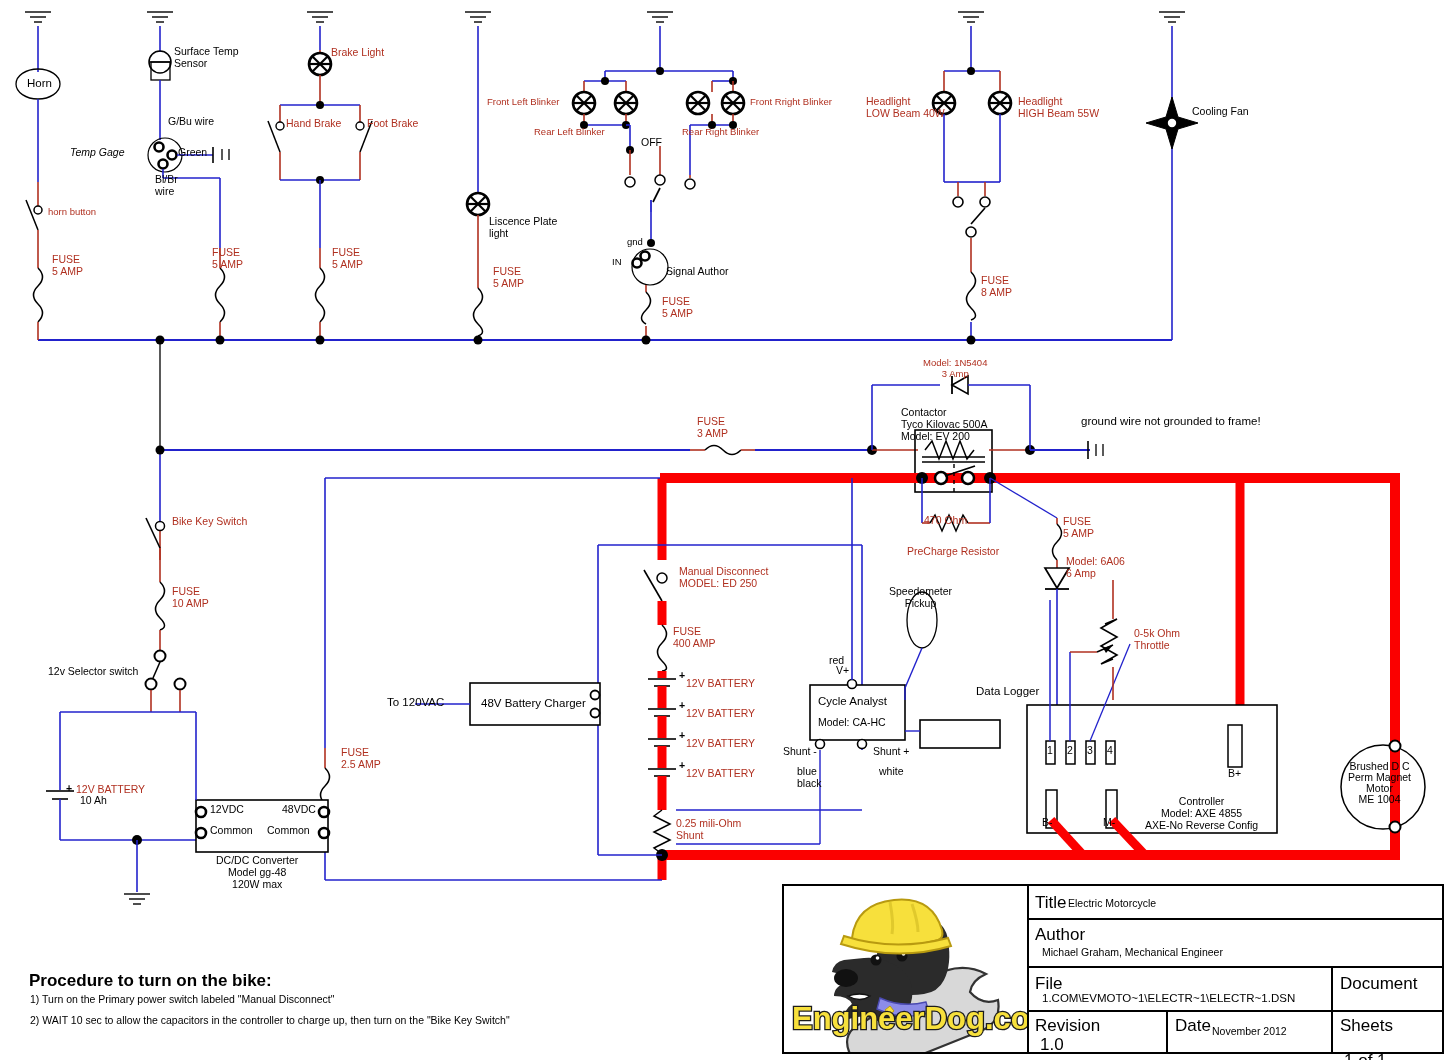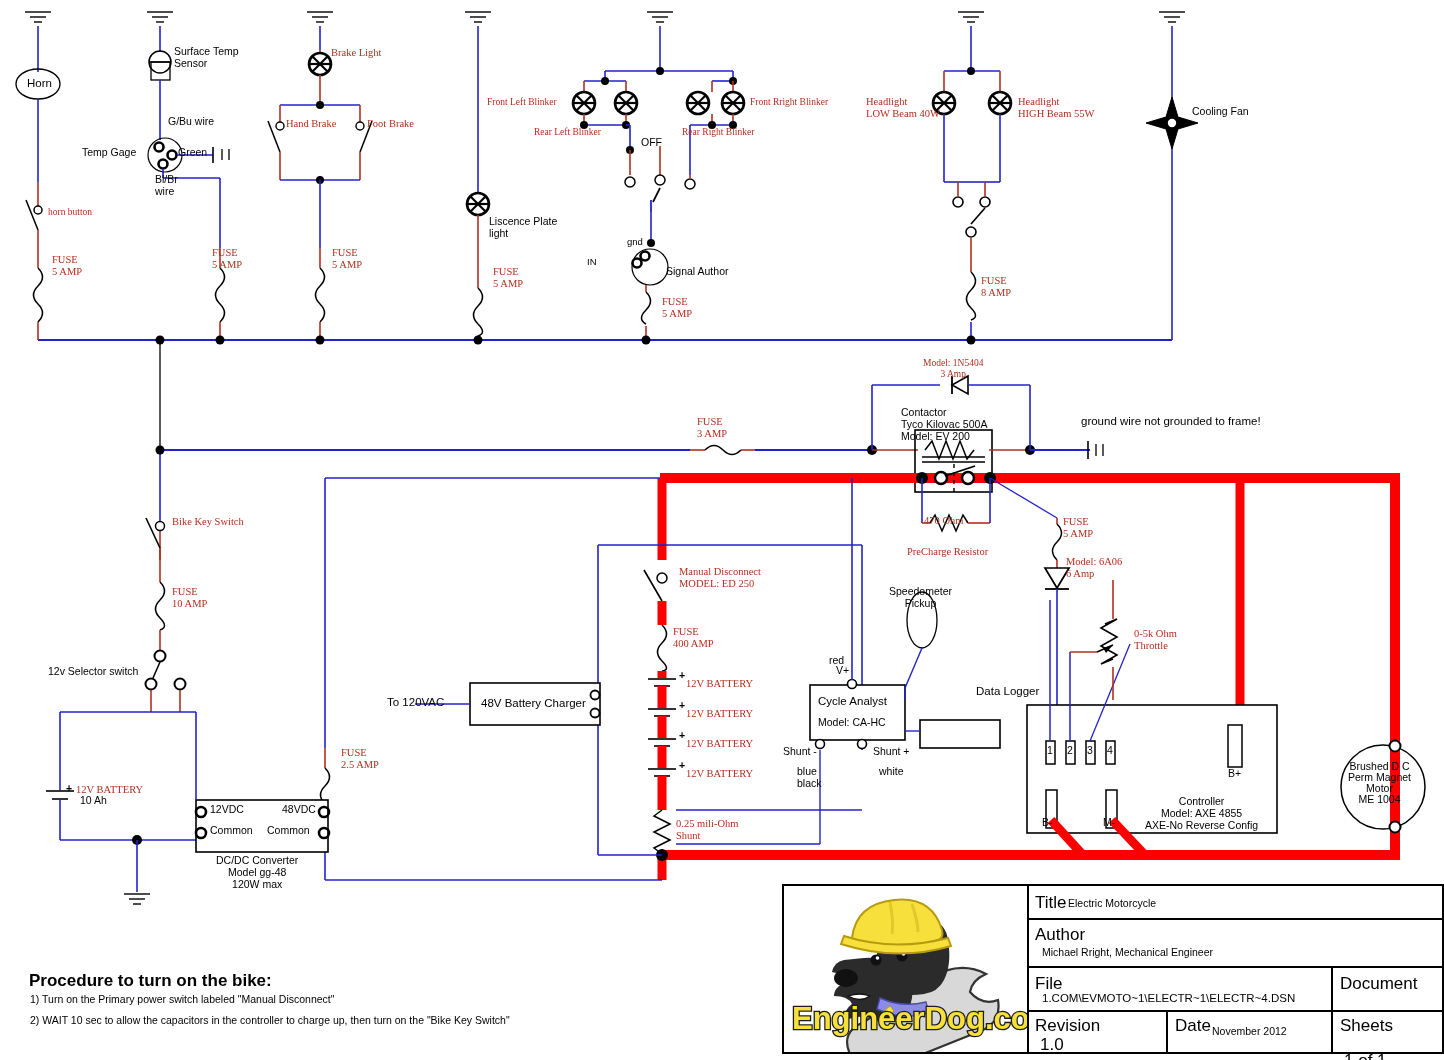--- a/index.html
+++ b/index.html
@@ -1,20 +1,20 @@
 <!DOCTYPE html>
 <html><head>
 <meta charset="utf-8">
 <style>
   html,body{margin:0;padding:0;background:#fff;}
   body{font-family:"Liberation Sans", sans-serif;}
   #sheet{position:relative;width:1444px;height:1060px;background:#fff;overflow:hidden;}
   svg#schem{position:absolute;left:0;top:0;width:1444px;height:1060px;}
   .lbl{position:absolute;font-family:"Liberation Sans",sans-serif;white-space:pre;line-height:1.12;}
-  .red{color:#b03020;font-family:Liberation Serif, serif;}
+  .red{color:#b03020;}
   .blk{color:#000;}
   .s9{font-size:9.5px;}
   .s10{font-size:10.5px;}
   .s11{font-size:11.5px;}
   .s12{font-size:17px;}
   .b{font-weight:bold;}
   .tb{position:absolute;border:2px solid #000;box-sizing:border-box;}
   .tbcell{position:absolute;box-sizing:border-box;}
   .logo{position:absolute;overflow:hidden;}
 </style>
@@ -391,40 +391,40 @@
   <line x1="196" y1="712" x2="196" y2="800" stroke="#2222cc" stroke-width="1.6"></line>
   <line x1="196" y1="840" x2="196" y2="840" stroke="#2222cc" stroke-width="1.6"></line>
 </svg>
 
 <div class="lbl s11 blk" style="left:27px;top:77px;">Horn</div>
 <div class="lbl s9 red" style="left:48px;top:207px;">horn button</div>
 <div class="lbl s10 red" style="left:52px;top:254px;">FUSE<br>5 AMP</div>
 
 <div class="lbl s10 blk" style="left:174px;top:46px;">Surface Temp<br>Sensor</div>
 <div class="lbl s10 blk" style="left:168px;top:116px;">G/Bu wire</div>
-<div class="lbl s10 blk" style="left:82px;top:147px;">Temp Gage</div>
+<div class="lbl s10 blk" style="left:70px;top:147px;font-style:italic;">Temp Gage</div>
 <div class="lbl s10 blk" style="left:178px;top:147px;">Green</div>
 <div class="lbl s10 blk" style="left:155px;top:174px;">Bl/Br<br>wire</div>
 <div class="lbl s10 red" style="left:212px;top:247px;">FUSE<br>5 AMP</div>
 
 <div class="lbl s10 red" style="left:331px;top:47px;">Brake Light</div>
 <div class="lbl s10 red" style="left:286px;top:118px;">Hand Brake</div>
 <div class="lbl s10 red" style="left:367px;top:118px;">Foot Brake</div>
 <div class="lbl s10 red" style="left:332px;top:247px;">FUSE<br>5 AMP</div>
 
 <div class="lbl s10 blk" style="left:489px;top:216px;">Liscence Plate<br>light</div>
 <div class="lbl s10 red" style="left:493px;top:266px;">FUSE<br>5 AMP</div>
 
 <div class="lbl s9 red" style="left:487px;top:97px;">Front Left Blinker</div>
 <div class="lbl s9 red" style="left:534px;top:127px;">Rear Left Blinker</div>
 <div class="lbl s9 red" style="left:750px;top:97px;">Front Rright Blinker</div>
 <div class="lbl s9 red" style="left:682px;top:127px;">Rear Right Blinker</div>
 <div class="lbl s10 blk" style="left:641px;top:137px;">OFF</div>
 <div class="lbl s9 blk" style="left:627px;top:237px;">gnd</div>
-<div class="lbl s9 blk" style="left:587px;top:257px;">IN</div>
+<div class="lbl s9 blk" style="left:612px;top:257px;">IN</div>
 <div class="lbl s10 blk" style="left:666px;top:266px;">Signal Author</div>
 <div class="lbl s10 red" style="left:662px;top:296px;">FUSE<br>5 AMP</div>
 
 <div class="lbl s10 red" style="left:866px;top:96px;">Headlight<br>LOW Beam 40W</div>
 <div class="lbl s10 red" style="left:1018px;top:96px;">Headlight<br>HIGH Beam 55W</div>
 <div class="lbl s10 red" style="left:981px;top:275px;">FUSE<br>8 AMP</div>
 
 <div class="lbl s10 blk" style="left:1192px;top:106px;">Cooling Fan</div>
 
 <div class="lbl s9 red" style="left:923px;top:358px;text-align:center;">Model: 1N5404<br>3 Amp</div>
@@ -525,25 +525,25 @@
     <text x="8" y="143" font-family="'Liberation Sans',sans-serif" font-size="31" font-weight="bold" fill="#f7e03c" stroke="#1c1c1c" stroke-width="2.6" paint-order="stroke">EngineerDog.com</text>
   </svg>
 </div>
 
 <div class="tbcell" style="left:1027px;top:886px;width:415px;height:34px;border-bottom:2px solid #000;border-left:2px solid #000;"></div>
 <div class="lbl s12 blk" style="left:1035px;top:893px;">Title</div>
 <div class="lbl s10 blk" style="left:1068px;top:898px;">Electric Motorcycle</div>
 
 <div class="tbcell" style="left:1027px;top:920px;width:415px;height:48px;border-bottom:2px solid #000;border-left:2px solid #000;"></div>
 <div class="lbl s12 blk" style="left:1035px;top:925px;">Author</div>
-<div class="lbl s10 blk" style="left:1042px;top:947px;">Michael Rright, Mechanical Engineer</div>
+<div class="lbl s10 blk" style="left:1042px;top:947px;">Michael Graham, Mechanical Engineer</div>
 
 <div class="tbcell" style="left:1027px;top:968px;width:306px;height:44px;border-bottom:2px solid #000;border-left:2px solid #000;border-right:2px solid #000;"></div>
 <div class="lbl s12 blk" style="left:1035px;top:974px;">File</div>
-<div class="lbl s11 blk" style="left:1042px;top:992px;">1.COM\EVMOTO~1\ELECTR~1\ELECTR~4.DSN</div>
+<div class="lbl s11 blk" style="left:1042px;top:992px;">1.COM\EVMOTO~1\ELECTR~1\ELECTR~1.DSN</div>
 
 <div class="tbcell" style="left:1333px;top:968px;width:109px;height:44px;border-bottom:2px solid #000;"></div>
 <div class="lbl s12 blk" style="left:1340px;top:974px;">Document</div>
 
 <div class="tbcell" style="left:1027px;top:1012px;width:141px;height:42px;border-left:2px solid #000;border-right:2px solid #000;"></div>
 <div class="lbl s12 blk" style="left:1035px;top:1016px;">Revision</div>
 <div class="lbl s12 blk" style="left:1040px;top:1035px;">1.0</div>
 
 <div class="tbcell" style="left:1168px;top:1012px;width:165px;height:42px;border-right:2px solid #000;"></div>
 <div class="lbl s12 blk" style="left:1175px;top:1016px;">Date</div>

